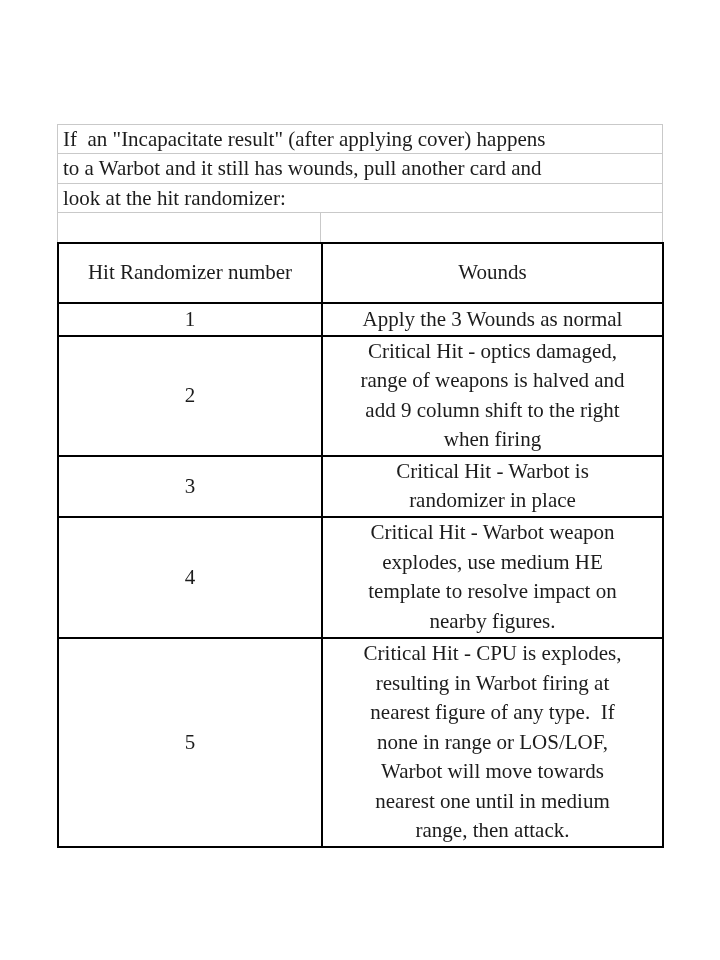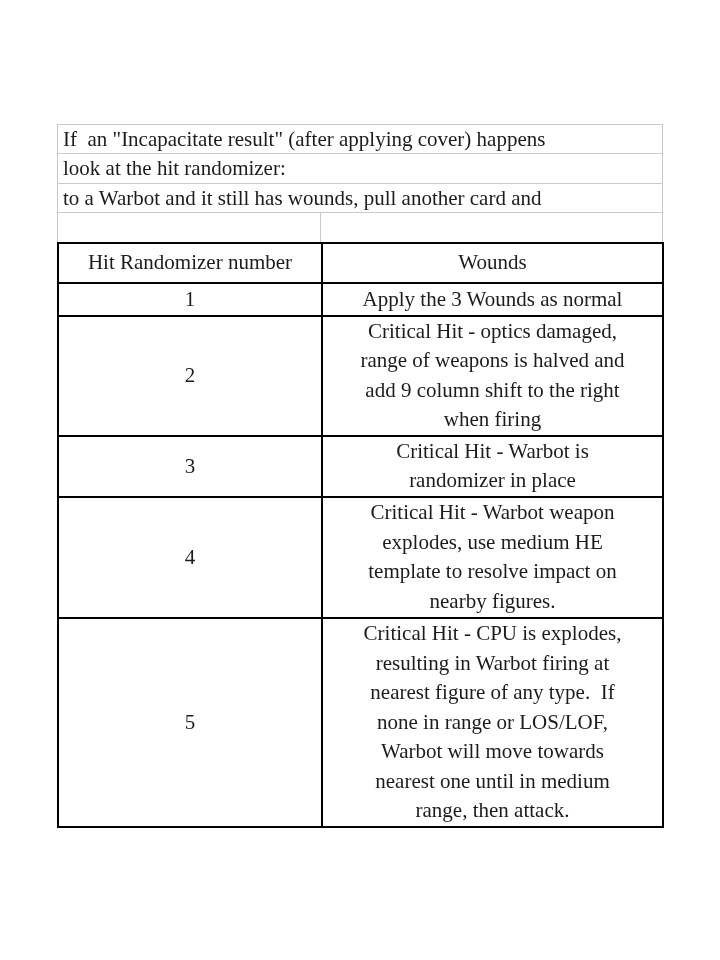--- a/index.html
+++ b/index.html
@@ -59,42 +59,42 @@
     font-weight: normal;
     font-size: 21px;
     line-height: 29.5px;
     text-align: center;
     vertical-align: middle;
     padding: 0 6px;
     overflow: hidden;
   }
   .main td.result-cell { white-space: pre-wrap; border-radius: 9px; }
   .main td.number-cell { white-space: nowrap; }
-  tr.header-row  { height: 40px; margin-left: 27px; }
+  tr.header-row  { height: 60px; margin-left: 27px; }
   tr.row-h-1 { height: 33px; }
   tr.row-h-2 { height: 117px; }
   tr.row-h-3 { height: 61px; }
   tr.row-h-4 { height: 121px; }
   tr.row-h-5 { height: 209px; }
 </style>
 </head>
 <body>
 
 <div class="page">
   <div class="content">
 
     <div class="intro-grid">
       <div class="intro-row">
         <span>If  an "Incapacitate result" (after applying cover) happens</span>
       </div>
       <div class="intro-row">
-        <span>look at the hit randomizer:</span>
+        <span>to a Warbot and it still has wounds, pull another card and</span>
       </div>
       <div class="intro-row">
-        <span>to a Warbot and it still has wounds, pull another card and</span>
+        <span>look at the hit randomizer:</span>
       </div>
       <div class="intro-row intro-empty">
         <div class="empty-left"></div>
         <div class="empty-right"></div>
       </div>
     </div>
 
     <table class="main">
       <colgroup>
         <col style="width:264px">

